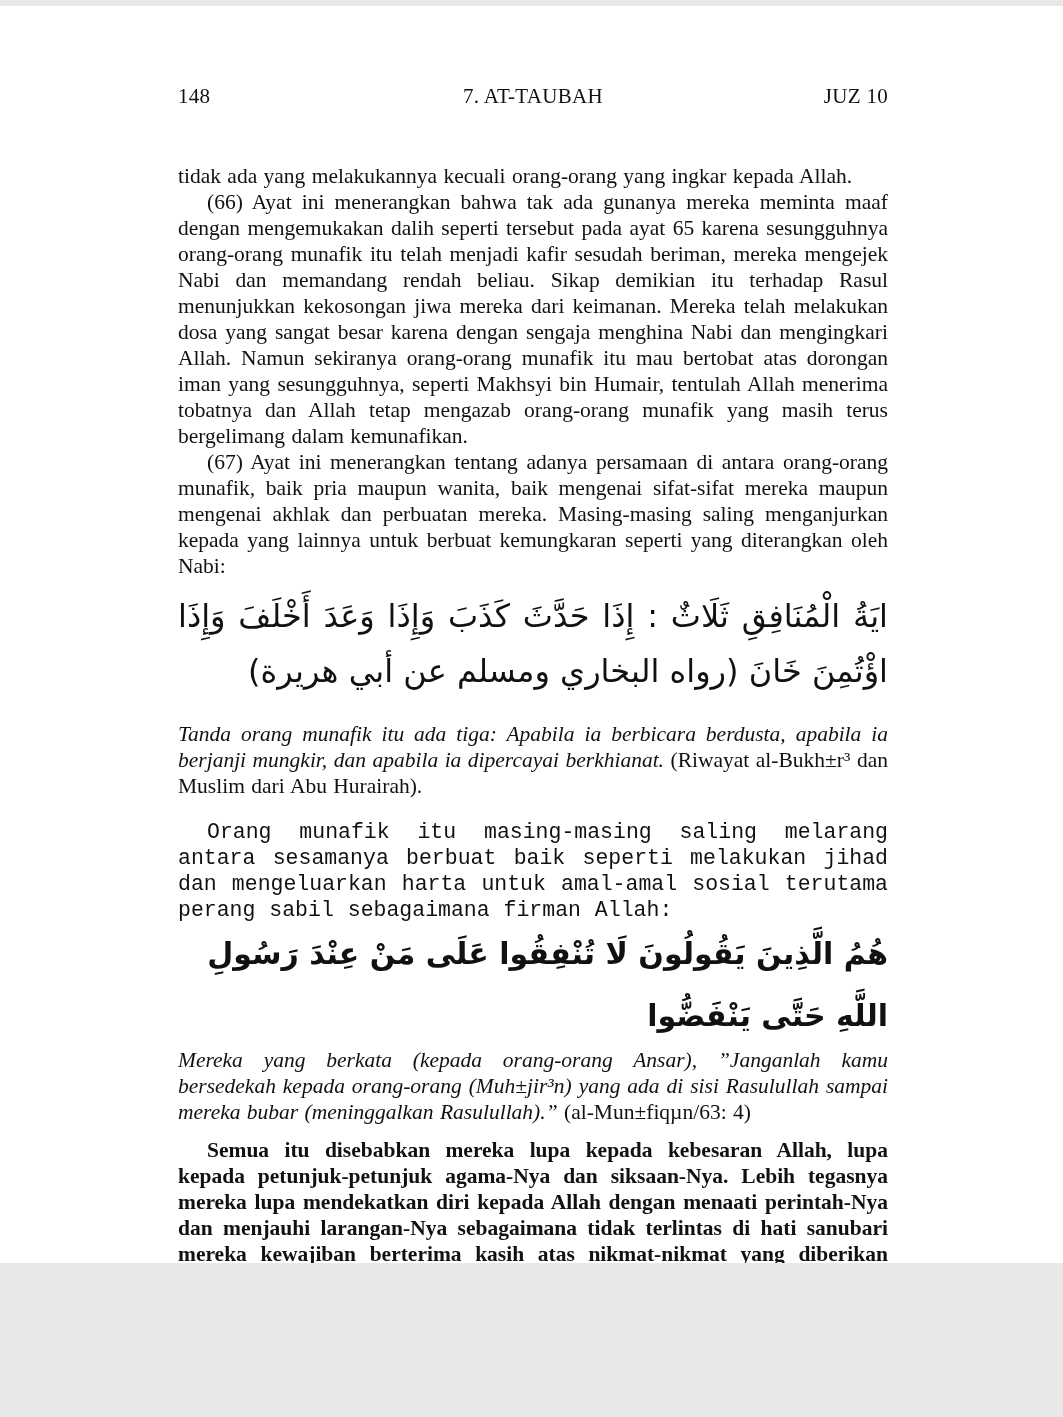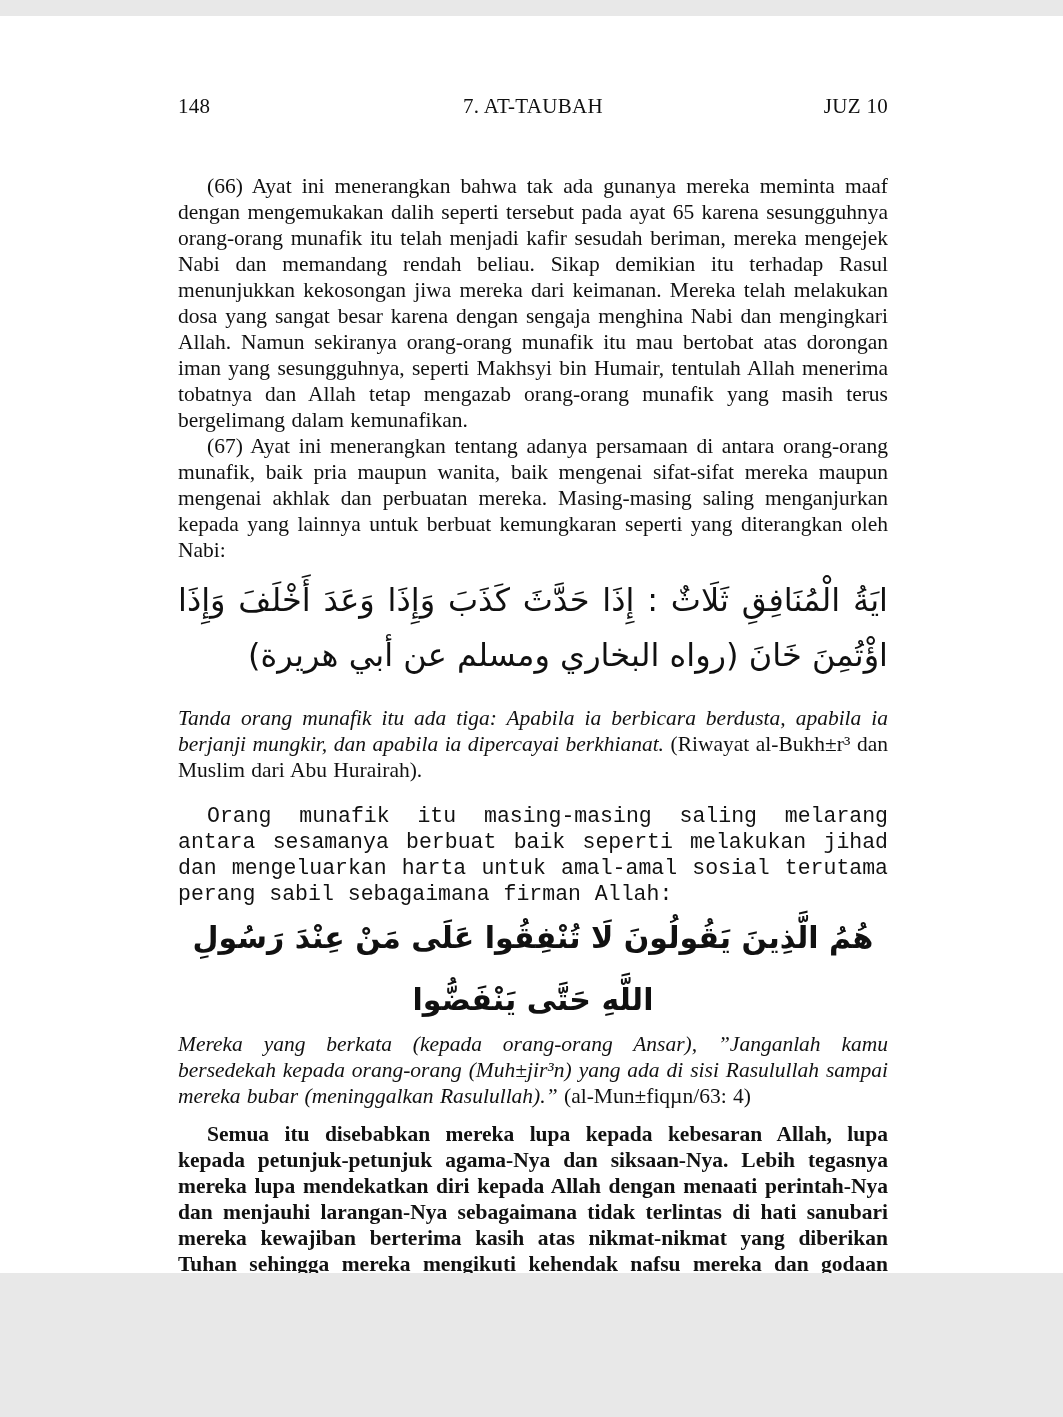--- a/index.html
+++ b/index.html
@@ -8,21 +8,21 @@
     background: #e8e8e8;
   }
   .page {
     position: relative;
     width: 1063px;
     height: 1257px;
     background: #ffffff;
     overflow: hidden;
     font-family: "Liberation Serif", serif;
     color: #111111;
-    margin: 16px auto;
+    margin: 6px auto;
   }
   .content {
     position: absolute;
     left: 178px;
     top: 78px;
     width: 710px;
   }
   .header {
     position: relative;
     height: 24px;
@@ -52,21 +52,20 @@
     margin: 4px 0 0 0;
     padding-top: 6px;
   }
   .translation { margin-top: 22px; }
   .it  { font-style: italic; }
   .src { font-style: normal; }
   .para-orang { margin-top: 20px; font-family: Liberation Mono, monospace; }
   .arabic-verse {
     direction: rtl;
     unicode-bidi: embed;
-    text-align: center;
     font-family: "DejaVu Sans", sans-serif;
     font-size: 30px;
     font-weight: bold;
     line-height: 62px;
     margin: 0;
   }
   .verse-translation { margin-top: 0; }
   .para-semua { margin-top: 12px; font-weight: bold; }
 </style>
 </head>
@@ -74,20 +73,21 @@
 
 <div class="page">
   <div class="content">
 
     <div class="header">
       <span class="hdr-left">148</span>
       <span class="hdr-title">7. AT-TAUBAH</span>
       <span class="hdr-right">JUZ 10</span>
     </div>
 
+    <p class="para">tidak ada yang melakukannya kecuali orang-orang yang ingkar kepada Allah.</p>
 
     <p class="para indent">(66) Ayat ini menerangkan bahwa tak ada gunanya mereka meminta maaf dengan mengemukakan dalih seperti tersebut pada ayat 65 karena sesungguhnya orang-orang munafik itu telah menjadi kafir sesudah beriman, mereka mengejek Nabi dan memandang rendah beliau. Sikap demikian itu terhadap Rasul menunjukkan kekosongan jiwa mereka dari keimanan. Mereka telah melakukan dosa yang sangat besar karena dengan sengaja menghina Nabi dan mengingkari Allah. Namun sekiranya orang-orang munafik itu mau bertobat atas dorongan iman yang sesungguhnya, seperti Makhsyi bin Humair, tentulah Allah menerima tobatnya dan Allah tetap mengazab orang-orang munafik yang masih terus bergelimang dalam kemunafikan.</p>
 
     <p class="para indent">(67) Ayat ini menerangkan tentang adanya persamaan di antara orang-orang munafik, baik pria maupun wanita, baik mengenai sifat-sifat mereka maupun mengenai akhlak dan perbuatan mereka. Masing-masing saling menganjurkan kepada yang lainnya untuk berbuat kemungkaran seperti yang diterangkan oleh Nabi:</p>
 
     <div class="arabic-hadith">ايَةُ الْمُنَافِقِ ثَلَاثٌ : إِذَا حَدَّثَ كَذَبَ وَإِذَا وَعَدَ أَخْلَفَ وَإِذَا اؤْتُمِنَ خَانَ (رواه البخاري ومسلم عن أبي هريرة)</div>
 
     <p class="para translation">
       <span class="it">Tanda orang munafik itu ada tiga: Apabila ia berbicara berdusta, apabila ia berjanji mungkir, dan apabila ia dipercayai berkhianat.</span>
       <span class="src"> (Riwayat al-Bukh±r³ dan Muslim dari Abu Hurairah).</span>

